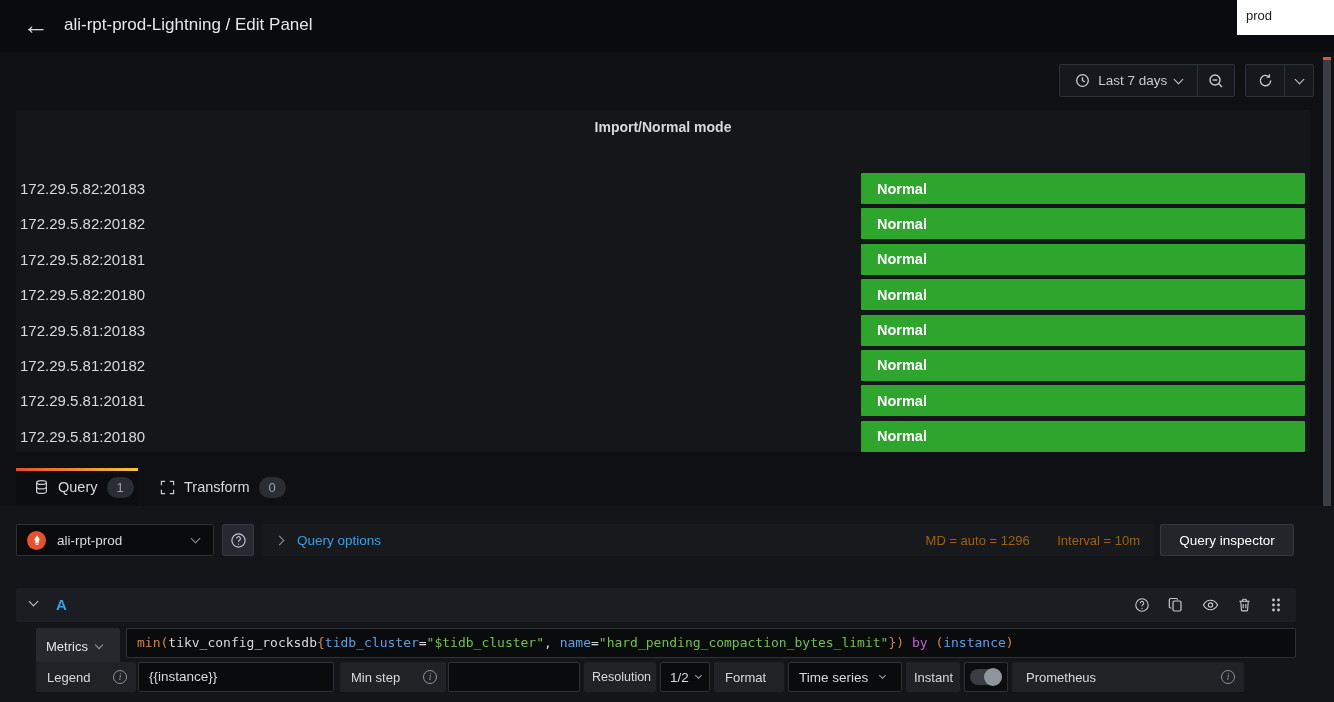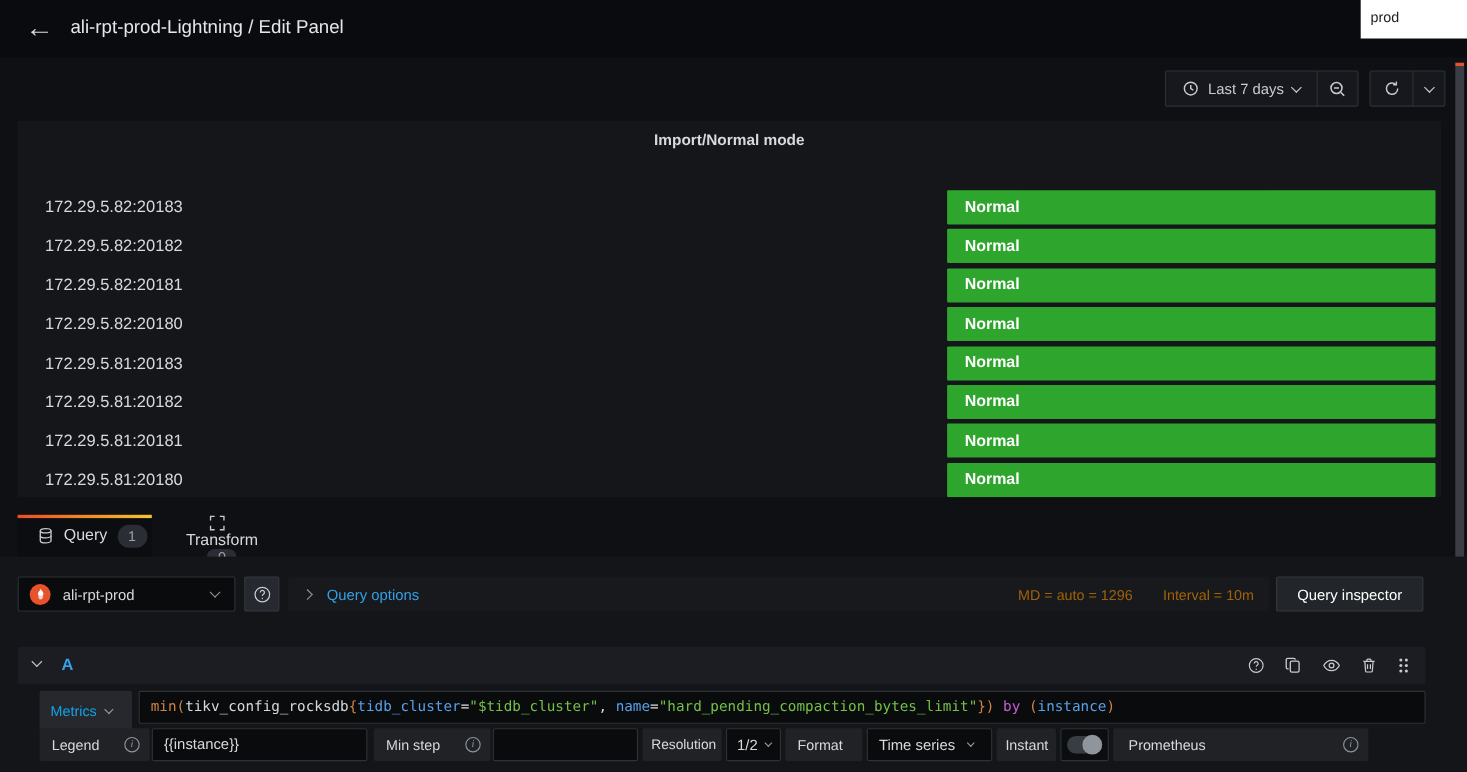--- a/index.html
+++ b/index.html
@@ -32,32 +32,32 @@
 
   
   .panel { position:absolute; left:16px; top:110px; width:1294px; height:342px; background:#141619; overflow:hidden; }
   .panel-title { position:absolute; left:0; top:9px; width:1294px; text-align:center;
     font-size:14px; font-weight:700; color:#d8d9da; }
   .thead { position:absolute; left:0; top:35px; width:1294px; height:26px; background:#1d2026; }
   .th { position:absolute; top:0; height:26px; line-height:26px; font-size:14px; font-weight:700; color:#35a1e6; cursor:pointer; }
   .th .chv { border-color:#35a1e6; width:6px; height:6px; margin-left:7px; }
   .tbody { position:absolute; left:0; top:61px; width:1294px; height:281px; }
   .trow { position:relative; width:1294px; height:35.4px; }
-  .trow .inst { position:absolute; left:25px; top:0; height:35.4px; line-height:35.4px; font-size:15px; color:#d8d9da; }
+  .trow .inst { position:absolute; left:4px; top:0; height:35.4px; line-height:35.4px; font-size:15px; color:#d8d9da; }
   .trow .badge { position:absolute; left:845px; top:2px; width:444px; height:31px;
     border-radius:1px; display:flex; align-items:center; }
   .trow .badge span { margin-left:16px; font-size:14.5px; font-weight:700; color:#ffffff; }
 
   
   .tabbar { position:absolute; left:0; top:468px; width:1334px; height:38px; }
   .tab { position:absolute; top:0; height:38px; display:flex; align-items:center; cursor:pointer; }
   .tab-query { left:16px; width:122px; background:#0c0d10; padding-left:18px; }
   .tab-query::before { content:""; position:absolute; left:0; top:0; width:100%; height:3px;
     background:linear-gradient(90deg,#eb4e27,#f5c532); }
-  .tab-transform { left:156px; padding-left:4px;flex-direction:column; }
+  .tab-transform { left:156px; padding-left:4px; }
   .tab .tlabel { font-size:14.5px; color:#d8d9da; margin-left:9px; }
   .tab .badge-pill { margin-left:9px; min-width:27px; height:21px; border-radius:11px; background:#2a2d34;
     color:#9aa0a8; font-size:13px; display:flex; align-items:center; justify-content:center; padding:0 8px; }
 
   
   .editor { position:absolute; left:0; top:506px; width:1334px; height:196px; background:#141519; }
   .input, .selectbox { background:#0a0b0d; border:1px solid #2c3235; border-radius:2px; }
   .lblbox { background:#202226; border-radius:2px; display:flex; align-items:center; font-size:13px; color:#d8d9da; }
 
   .ds-picker { position:absolute; left:16px; top:18px; width:198px; height:32px; display:flex;
@@ -79,21 +79,21 @@
     display:flex; align-items:center; justify-content:center; cursor:pointer; }
 
   .qrow-hdr { position:absolute; left:16px; top:82px; width:1280px; height:34px; background:#1b1d22;
     border-radius:2px; }
   .qrow-hdr .chv { position:absolute; left:14px; top:13px; color:#c7cbd1; }
   .qrow-hdr .refid { position:absolute; left:40px; top:8px; color:#35a1e6; font-size:15px; font-weight:700; cursor:pointer; }
   .qicons { position:absolute; right:14px; top:0; height:34px; display:flex; align-items:center; gap:18px; color:#8e949e; }
   .qicons .icon { cursor:pointer; }
 
   .metrics-dd { position:absolute; left:36px; top:122px; width:84px; height:36px; background:#26282d;
-    border-radius:2px; display:flex; align-items:center; cursor:pointer; font-size:13px; color:#0ea5e9; }
+    border-radius:2px; display:flex; align-items:center; cursor:pointer; font-size:13px; color:#e5e5e5; }
   .metrics-dd span { margin-left:10px; }
   .metrics-dd .chv { margin-left:8px; width:6px; height:6px; color:#9aa0a8; }
   .code { position:absolute; left:126px; top:122px; width:1170px; height:30px; line-height:28px;
     padding-left:10px; font-family:"DejaVu Sans Mono", monospace; font-size:13px; white-space:pre; overflow:hidden; }
   .tk-fn,.tk-pn { color:#d08442; } .tk-lb { color:#58a0e8; } .tk-st { color:#73c048; }
   .tk-kw { color:#c65ed6; } .tk-pl { color:#d8d9da; }
 
   .optrow { position:absolute; left:0; top:156px; width:1334px; height:30px; }
   .optrow > div { position:absolute; top:0; height:30px; }
   .info-i { width:14px; height:14px; border:1px solid #8e949e; border-radius:50%; color:#8e949e;

